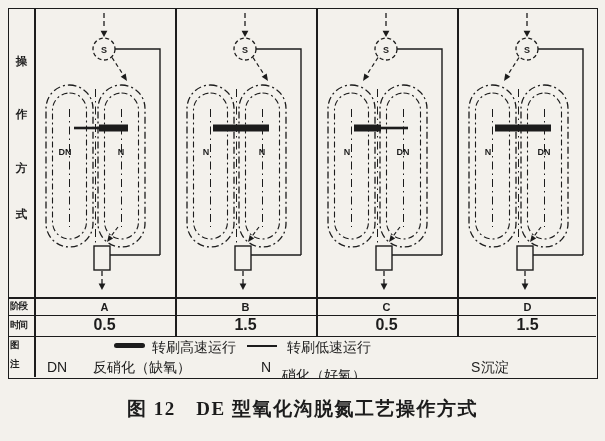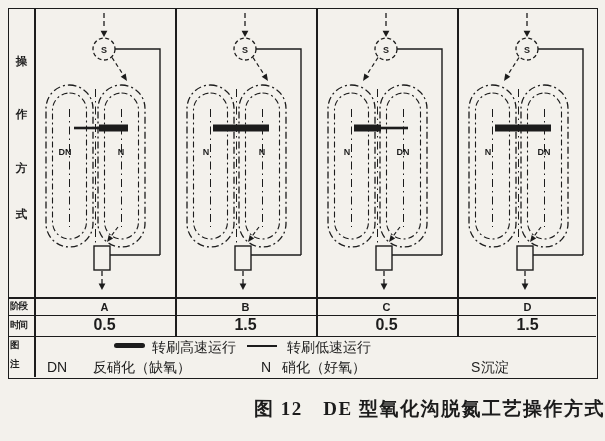--- a/index.html
+++ b/index.html
@@ -18,21 +18,21 @@
     font-size:11.5px;font-weight:bold;}
   .rowhead{position:absolute;left:1px;width:25px;
     font-size:9.5px;font-weight:bold;letter-spacing:-1px;}
   .cell{position:absolute;width:141px;text-align:center;}
   .stage-cell{height:16px;line-height:16px;font-size:11px;font-weight:bold;}
   .time-cell{height:18px;line-height:18px;font-size:16px;font-weight:bold;}
   .legend-item{position:absolute;font-size:14px;font-weight:normal;white-space:nowrap;}
   .bar-thick{position:absolute;height:5px;width:31px;background:#1c1c1c;border-radius:2.5px;}
   .bar-thin{position:absolute;height:2.2px;width:30px;background:#1c1c1c;}
   .caption{
-    position:absolute;left:0;top:396px;width:605px;text-align:right;
+    position:absolute;left:0;top:396px;width:605px;text-align:center;
     font-family:"Liberation Serif", serif;font-weight:bold;
     font-size:19px;letter-spacing:1.5px;
   }
 </style>
 </head>
 <body>
 
 <div class="figure-table">
 
   <div class="vchar" style="top:45px">操</div>
@@ -169,18 +169,18 @@
   <div class="rowhead" style="top:349px;letter-spacing:0">注</div>
 
   <div class="bar-thick" style="left:105px;top:334px"></div>
   <div class="legend-item" style="left:143px;top:330px">转刷高速运行</div>
   <div class="bar-thin" style="left:238px;top:336px"></div>
   <div class="legend-item" style="left:278px;top:330px">转刷低速运行</div>
 
   <div class="legend-item" style="left:38px;top:350px">DN</div>
   <div class="legend-item" style="left:84px;top:350px">反硝化（缺氧）</div>
   <div class="legend-item" style="left:252px;top:350px">N</div>
-  <div class="legend-item" style="left:273px;top:350px">硝化（好氧）</div>
+  <div class="legend-item" style="left:273px;top:358px">硝化（好氧）</div>
   <div class="legend-item" style="left:462px;top:350px">S</div>
   <div class="legend-item" style="left:472px;top:350px">沉淀</div>
 </div>
 
 <div class="caption">图 12　DE 型氧化沟脱氮工艺操作方式</div>
 
 </body></html>

